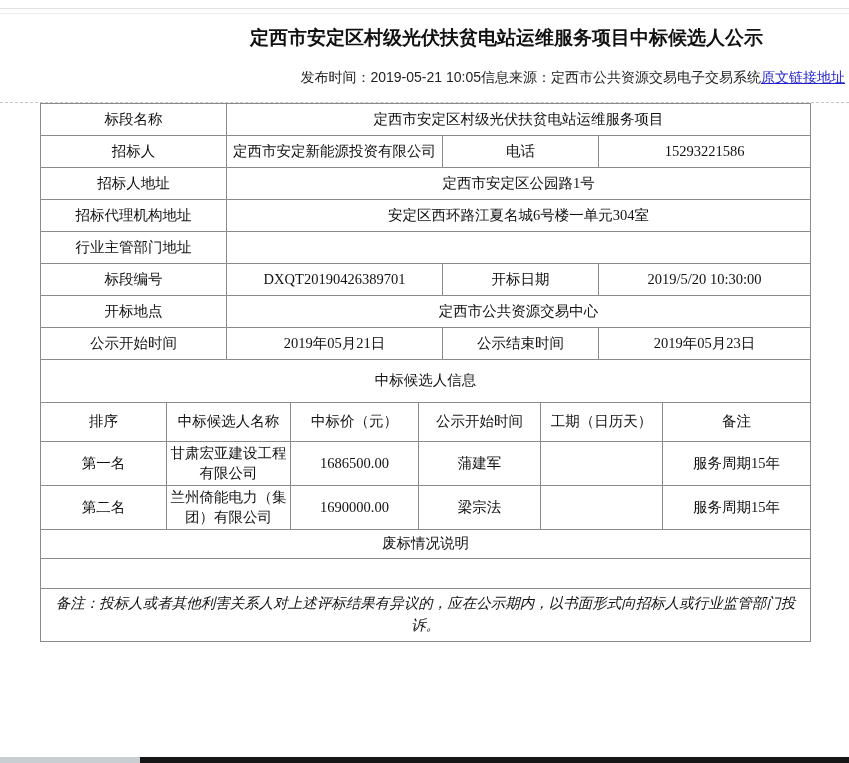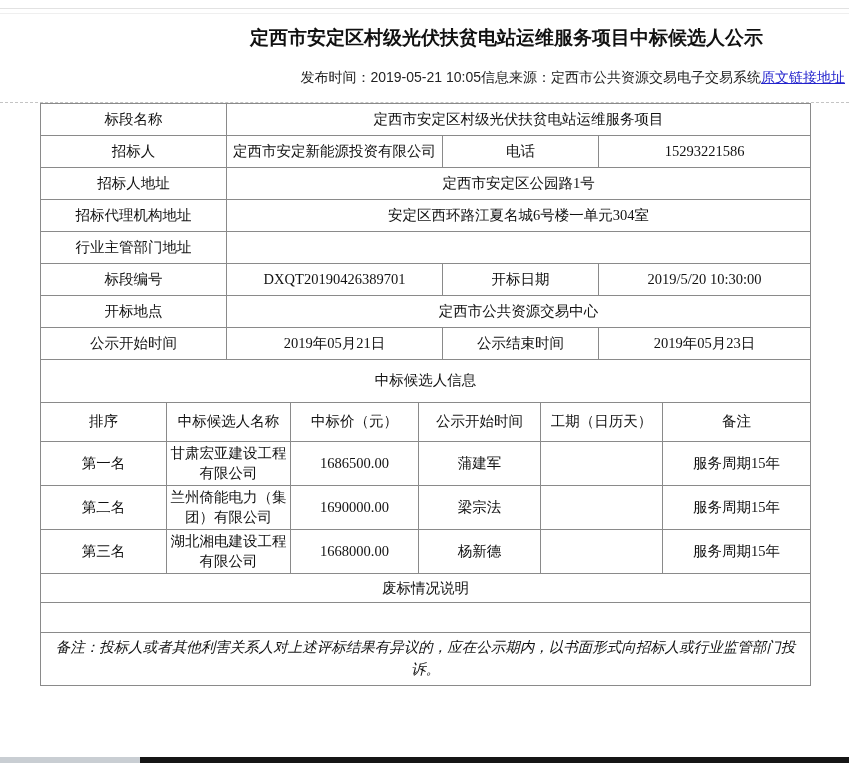--- a/index.html
+++ b/index.html
@@ -143,28 +143,20 @@
     <td>服务周期15年</td>
   </tr>
   <tr class="r-cand">
     <td>第二名</td>
     <td>兰州倚能电力（集团）有限公司</td>
     <td>1690000.00</td>
     <td>梁宗法</td>
     <td></td>
     <td>服务周期15年</td>
   </tr>
-  <tr class="r-cand">
-    <td>第三名</td>
-    <td>湖北湘电建设工程有限公司</td>
-    <td>1668000.00</td>
-    <td>杨新德</td>
-    <td></td>
-    <td>服务周期15年</td>
-  </tr>
   <tr class="r-invalid">
     <td colspan="6">废标情况说明</td>
   </tr>
   <tr class="r-empty">
     <td colspan="6"></td>
   </tr>
   <tr class="r-note">
     <td colspan="6">备注：投标人或者其他利害关系人对上述评标结果有异议的，应在公示期内，以书面形式向招标人或行业监管部门投诉。</td>
   </tr>
 </tbody>

